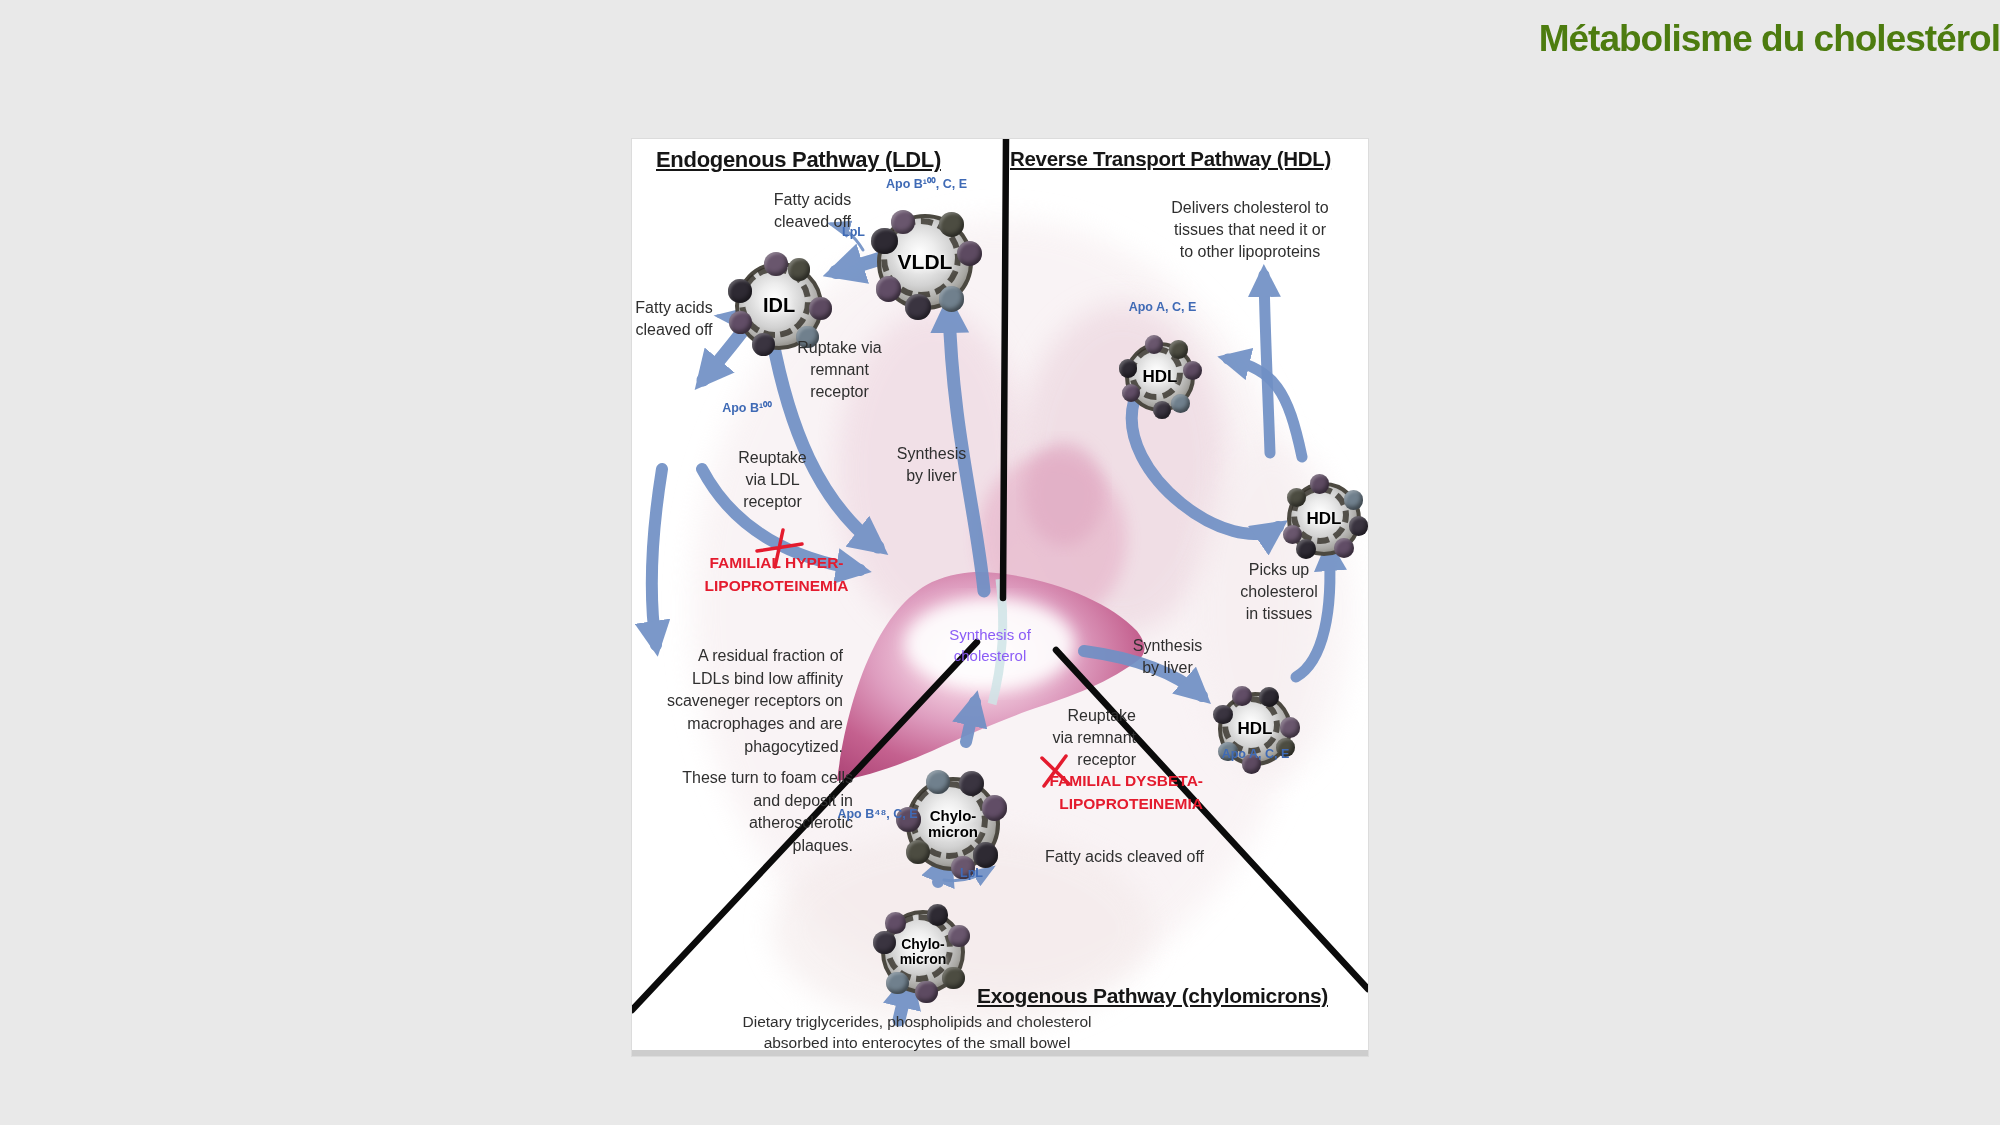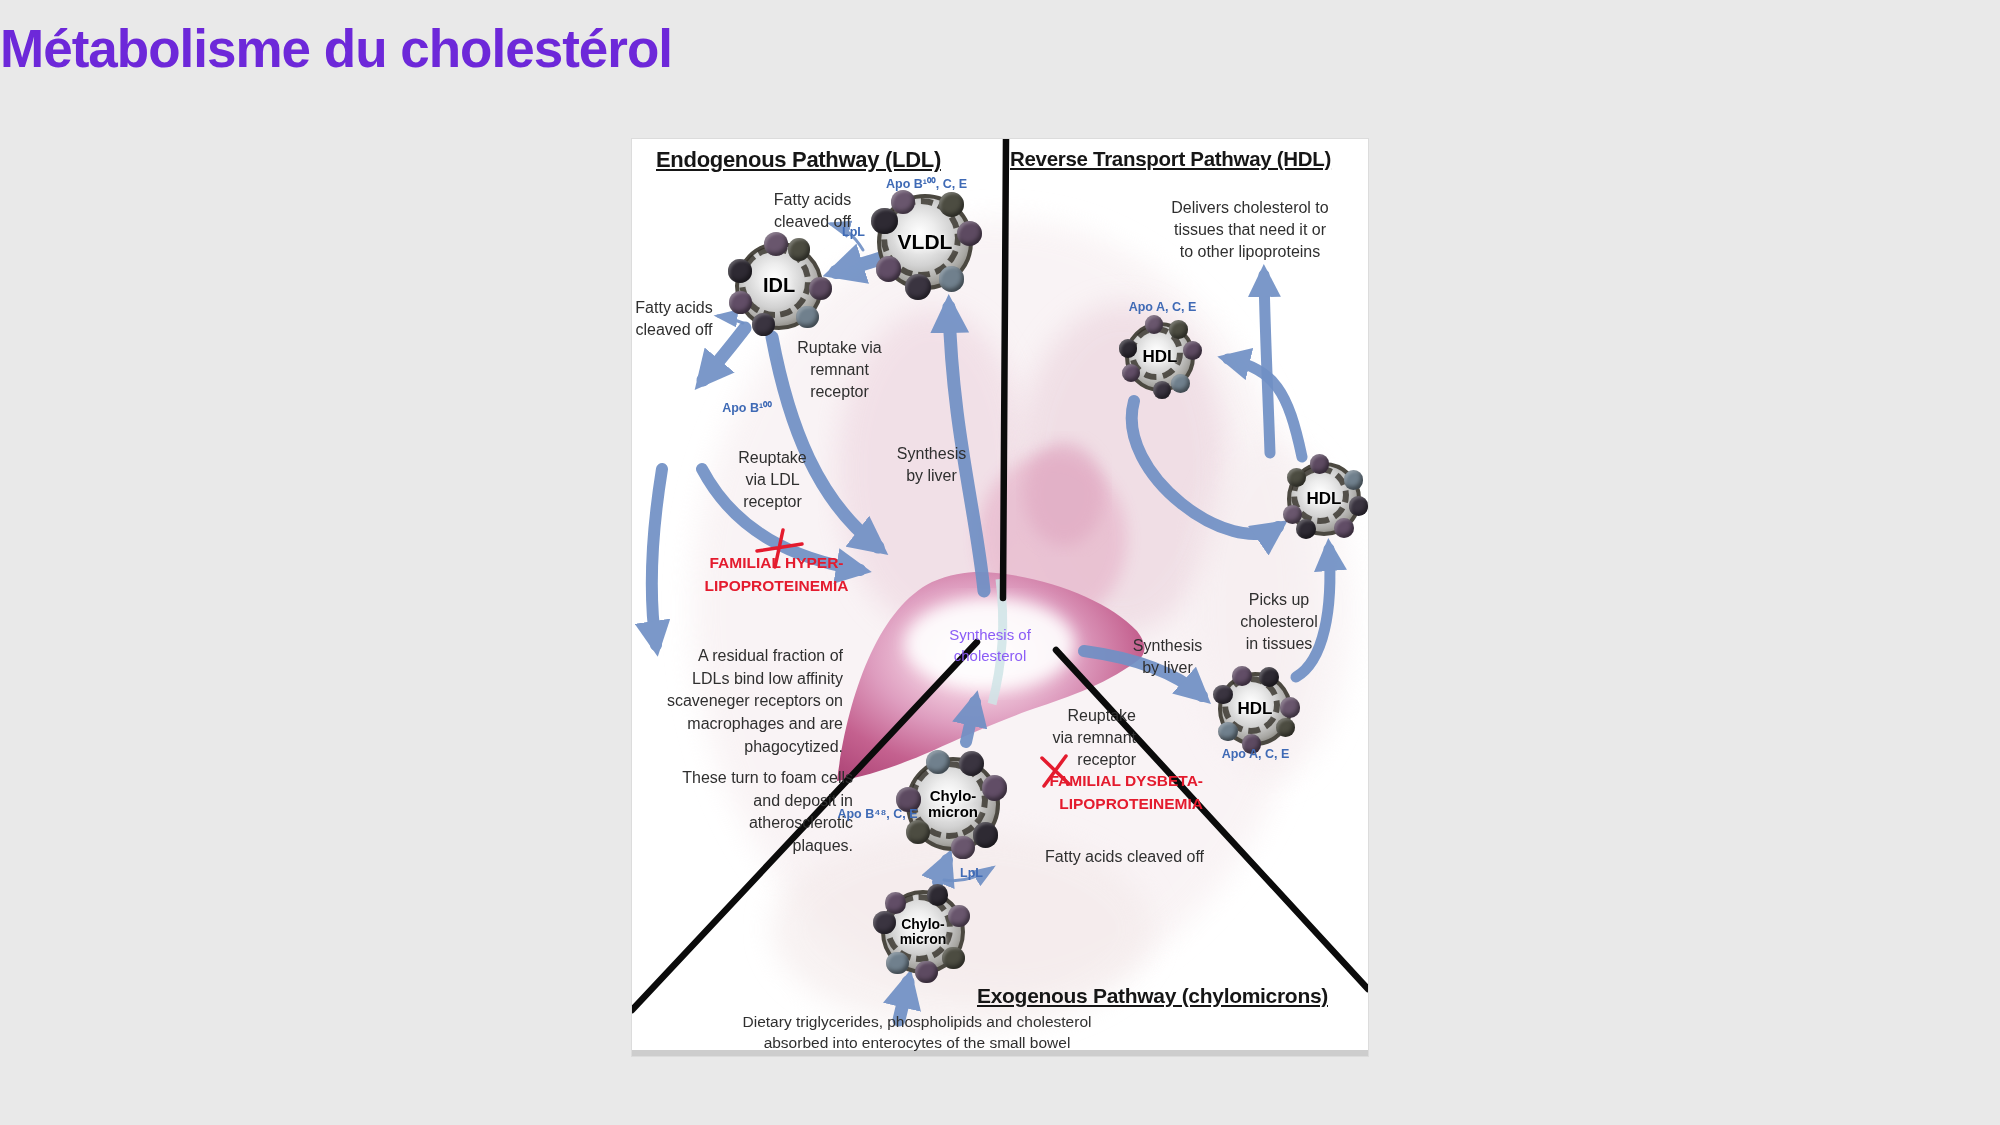--- a/index.html
+++ b/index.html
@@ -1,25 +1,25 @@
 <!DOCTYPE html>
 <html style="--arrow: #7090c5; --red: #e41b2e; --blue: #3f6ab5;"><head>
 <meta charset="utf-8">
 <style>
   html,body{margin:0;padding:0;background:#e9e9e9;}
   .canvas{position:relative;width:2000px;height:1125px;background:#e9e9e9;overflow:hidden;
           font-family:"Liberation Sans",sans-serif;}
-  .main-title{position:absolute;left:0;right:0;top:18px;margin:0;text-align:left;
-          font-size:53px;font-weight:700;letter-spacing:-1px;color:#6d28d9;}
+  .main-title{position:absolute;left:0;right:0;top:18px;margin:0;text-align:right;
+          font-size:37px;font-weight:700;letter-spacing:-1px;color:#4d7c0f;}
   .page{position:absolute;left:632px;top:139px;width:736px;height:917px;background:#ffffff;
           overflow:hidden;box-shadow:0 0 0 1px #dcdcdc;}
   .page::after{content:"";position:absolute;left:0;right:0;bottom:0;height:6px;background:#cdcdcd;}
   .layer{position:absolute;left:0;top:0;width:736px;height:917px;}
   svg.layer{z-index:10;}
-  .particles{z-index:30;pointer-events:none;}
+  .particles{z-index:30;pointer-events:none;margin-top:20px;}
   .lbl{position:absolute;z-index:40;font-size:16px;line-height:1.38;color:#2f2f2f;
        white-space:pre-line;text-align:center;}
   .lbl.left{text-align:right;}
   .hdr{position:absolute;z-index:40;font-size:22px;font-weight:700;color:#161616;
        text-decoration:underline;letter-spacing:-0.3px;white-space:nowrap;}
   .red{color:var(--red,#e41b2e);font-weight:700;font-size:15.5px;line-height:1.5;}
   .apo{color:var(--blue,#3f6ab5);font-weight:700;font-size:12.5px;line-height:1.2;}
   .ar{fill:none;stroke:var(--arrow,#7090c5);stroke-linecap:round;opacity:.92;}
   .mk{fill:var(--arrow,#7090c5);}
   .bl{stroke:#0b0b0b;stroke-width:6.5;stroke-linecap:round;fill:none;}
@@ -214,21 +214,21 @@
 receptor</div>
     <div class="lbl" style="left:63px;top:308px;width:155px;">Reuptake
 via LDL
 receptor</div>
     <div class="lbl" style="left:232px;top:304px;width:135px;">Synthesis
 by liver</div>
     <div class="lbl" style="left:290px;top:486px;width:136px;font-size:15px;color:#8b5cf6;">Synthesis of
 cholesterol</div>
     <div class="lbl" style="left:468px;top:496px;width:135px;">Synthesis
 by liver</div>
-    <div class="lbl" style="left:578px;top:420px;width:138px;margin-top:30px;">Picks up
+    <div class="lbl" style="left:578px;top:420px;width:138px;">Picks up
 cholesterol
 in tissues</div>
     <div class="lbl" style="left:508px;top:58px;width:220px;">Delivers cholesterol to
 tissues that need it or
 to other lipoproteins</div>
     <div class="lbl left" style="left:374px;top:566px;width:130px;">Reuptake
 via remnant
 receptor</div>
     <div class="lbl left" style="left:362px;top:707px;width:210px;">Fatty acids cleaved off</div>
     <div class="lbl left" style="left:6px;top:506px;width:205px;line-height:1.42;">A residual fraction of

